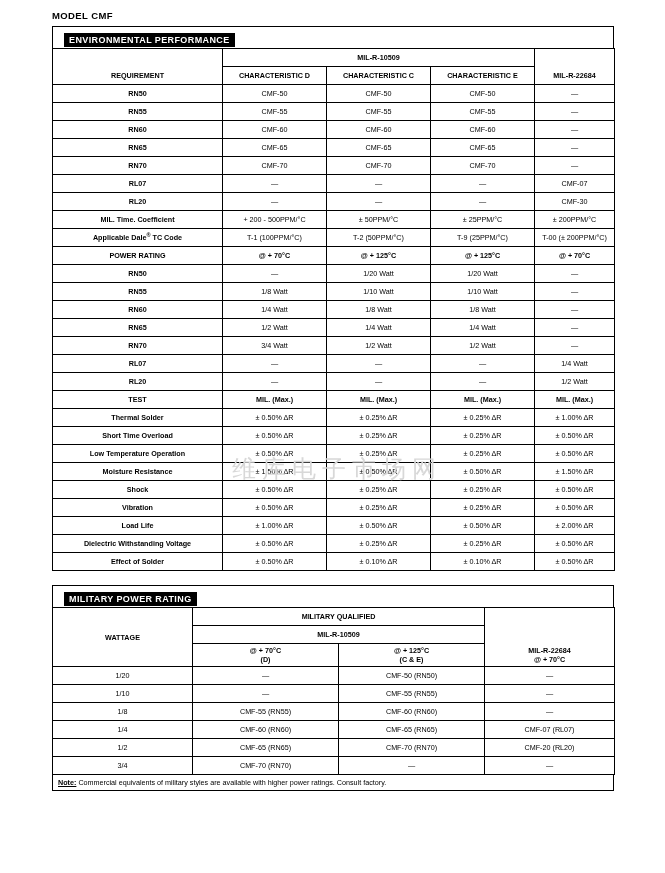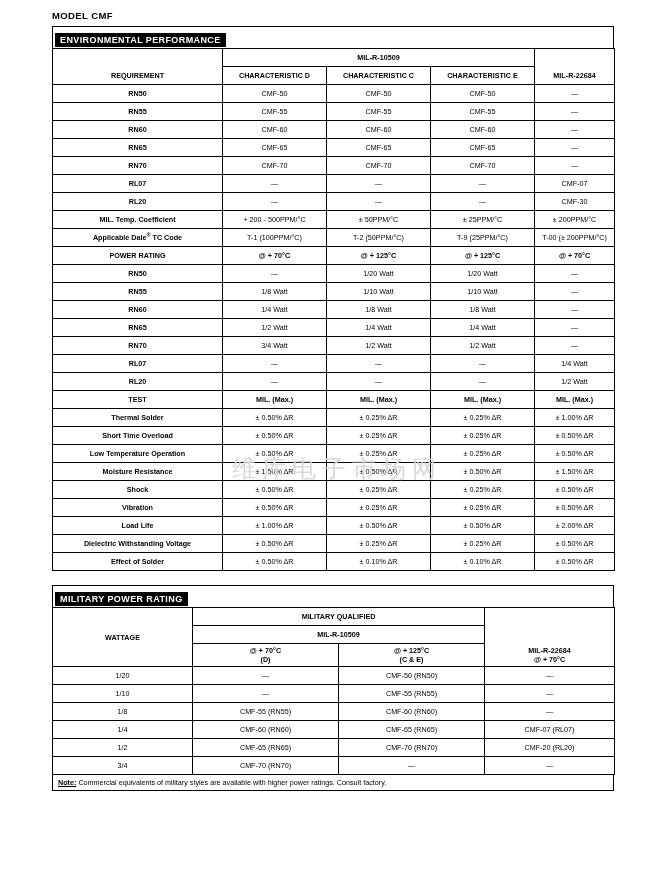--- a/index.html
+++ b/index.html
@@ -39,21 +39,21 @@
     color: #fff;
     font-size: 9px;
     font-weight: bold;
     letter-spacing: 0.4px;
     padding: 2px 5px 2px 5px;
     display: inline-block;
   }
   .head-wrap {
     border: 1px solid #000;
     border-bottom: none;
-    padding: 2px 2px 1px 2px;
+    padding: 2px 2px 1px 11px;
     background: #fff;
   }
   table.grid {
     border-collapse: collapse;
     width: 100%;
     table-layout: fixed;
   }
   table.grid td, table.grid th {
     border: 1px solid #000;
     font-size: 7.2px;
@@ -170,21 +170,21 @@
               <td>CMF-07</td>
             </tr>
             <tr>
               <td class="left b">RL20</td>
               <td>—</td>
               <td>—</td>
               <td>—</td>
               <td>CMF-30</td>
             </tr>
             <tr>
-              <td class="left b">MIL. Temp. Coefficient</td>
+              <td class="left b">MIL. Time. Coefficient</td>
               <td>+ 200 - 500PPM/°C</td>
               <td>± 50PPM/°C</td>
               <td>± 25PPM/°C</td>
               <td>± 200PPM/°C</td>
             </tr>
             <tr>
               <td class="left b">Applicable Dale<sup>®</sup> TC Code</td>
               <td>T-1 (100PPM/°C)</td>
               <td>T-2 (50PPM/°C)</td>
               <td>T-9 (25PPM/°C)</td>

